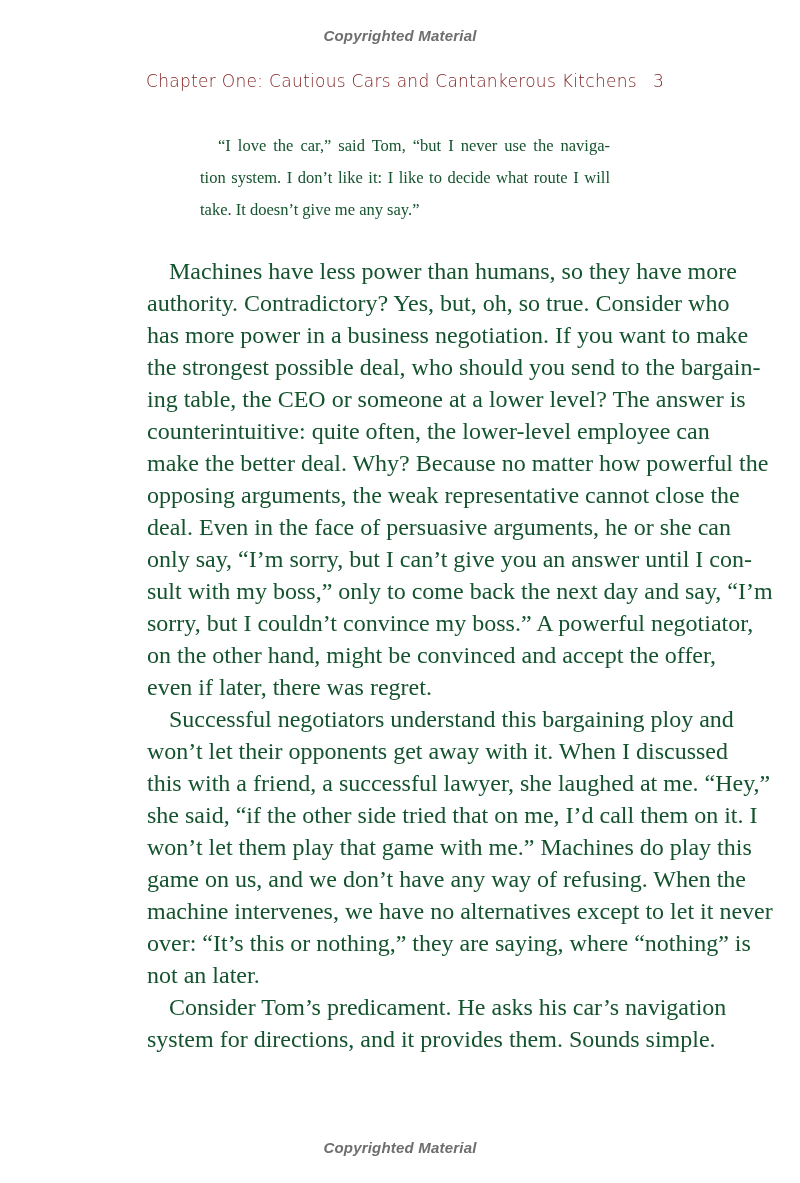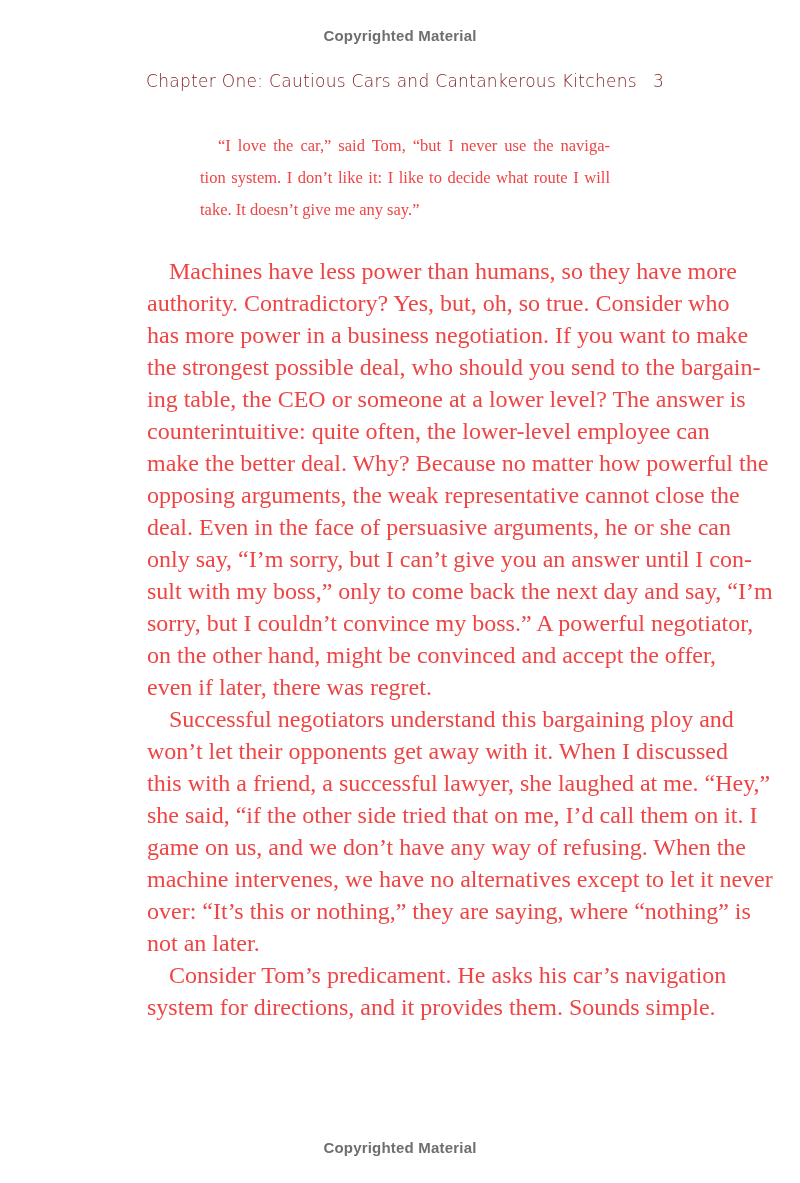--- a/index.html
+++ b/index.html
@@ -17,20 +17,21 @@
     .watermark {
       position: absolute;
       left: 0;
       width: 800px;
       text-align: center;
       font-family: "Liberation Sans", sans-serif;
       font-weight: bold;
       font-size: 15px;
       color: #6e6e6e;
       letter-spacing: 0.2px;
+      font-style: italic;
     }
     .watermark.top { top: 27px; }
     .watermark.bottom { top: 1139px; }
 
     .running-head {
       position: absolute;
       top: 71px;
       left: 146px;
       width: 518px;
       height: 20px;
@@ -47,21 +48,21 @@
       white-space: nowrap;
     }
     .running-head .page-num {
       position: absolute;
       right: 0;
       top: 0;
     }
 
     .serif {
       font-family: "Liberation Serif", "DejaVu Serif", serif;
-      color: #ef4444;
+      color: #14532d;
     }
 
     .blockquote {
       position: absolute;
       left: 200px;
       top: 130px;
       width: 410px;
       font-size: 16.5px;
       line-height: 32px;
     }
@@ -125,20 +126,21 @@
     <span class="line">sult with my boss,” only to come back the next day and say, “I’m</span>
     <span class="line">sorry, but I couldn’t convince my boss.” A powerful negotiator,</span>
     <span class="line">on the other hand, might be convinced and accept the offer,</span>
     <span class="line last">even if later, there was regret.</span>
   </div>
   <div>
     <span class="line indent">Successful negotiators understand this bargaining ploy and</span>
     <span class="line">won’t let their opponents get away with it. When I discussed</span>
     <span class="line">this with a friend, a successful lawyer, she laughed at me. “Hey,”</span>
     <span class="line">she said, “if the other side tried that on me, I’d call them on it. I</span>
+    <span class="line">won’t let them play that game with me.” Machines do play this</span>
     <span class="line">game on us, and we don’t have any way of refusing. When the</span>
     <span class="line">machine intervenes, we have no alternatives except to let it never</span>
     <span class="line">over: “It’s this or nothing,” they are saying, where “nothing” is</span>
     <span class="line last">not an later.</span>
   </div>
   <div>
     <span class="line indent">Consider Tom’s predicament. He asks his car’s navigation</span>
     <span class="line">system for directions, and it provides them. Sounds simple.</span>
   </div>
 </div>

